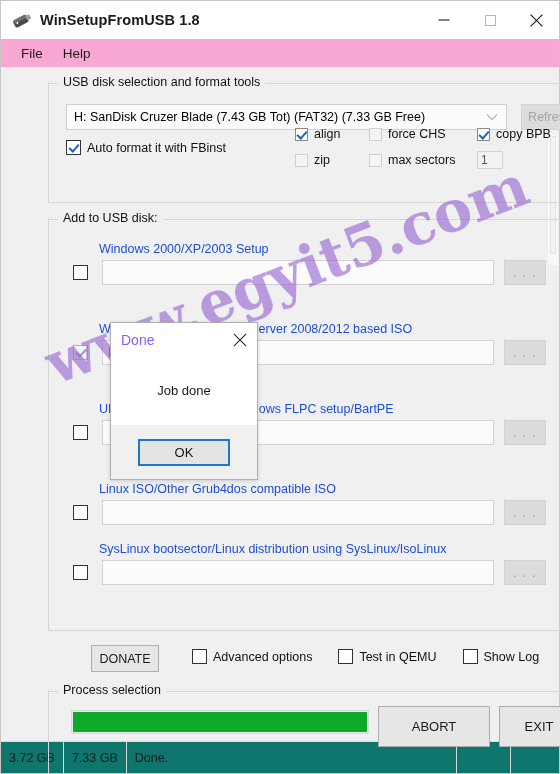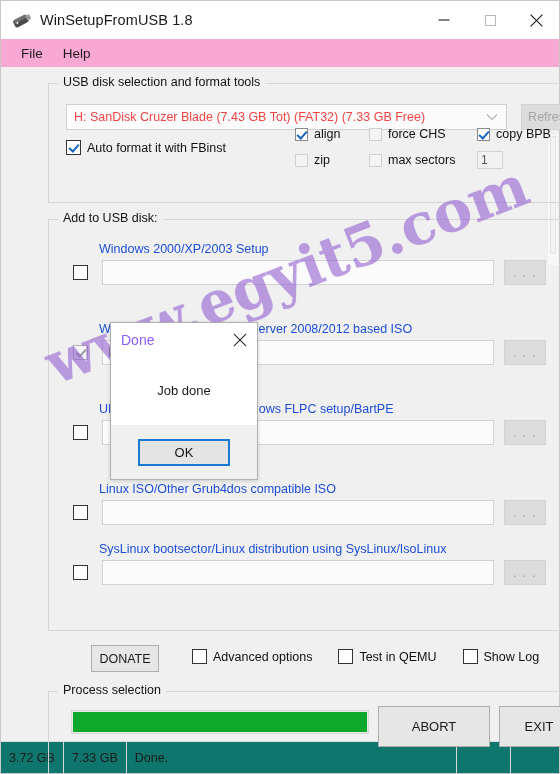--- a/index.html
+++ b/index.html
@@ -17,21 +17,21 @@
     position:absolute; left:0; top:0; width:560px; height:774px;
     background:#f0f0f0;
     border:1px solid #c8c8c8;
     display:flex; flex-direction:column;
   }
 
   
   #titlebar {
     height:38px; background:#ffffff;
     display:flex; align-items:center;
-    flex:none; position:relative;
+    flex:none; position:relative;font-weight:bold;
   }
   #app-icon {
     width:26px; height:26px; margin-left:8px; flex:none;
     position:relative;
   }
   #app-icon svg { display:block; }
   #title-text {
     font-size:14.5px; color:#1a1a1a; margin-left:5px;
     white-space:nowrap; letter-spacing:0.1px;
   }
@@ -75,21 +75,21 @@
 
   
   #usb-group { left:12px; top:16px; width:536px; height:120px; }
 
   #drive-combo {
     position:absolute; left:17px; top:20px; width:441px; height:26px;
     background:#fbfbfb; border:1px solid #d0d0d0;
     display:flex; align-items:center;
   }
   #drive-combo-text {
-    flex:1; padding-left:7px; font-size:12.5px; color:#ef4444;
+    flex:1; padding-left:7px; font-size:12.5px; color:#000000;
     white-space:nowrap; overflow:hidden;
   }
   #drive-combo-arrow {
     width:28px; height:100%; display:flex; align-items:center; justify-content:center;
   }
   #refresh-button {
     position:absolute; left:472px; top:20px; width:58px; height:26px;
     background:#dcdcdc; border:1px solid #d3d3d3;
     font-size:12.5px; color:#a5a5a5;
     display:flex; align-items:center; justify-content:center;

